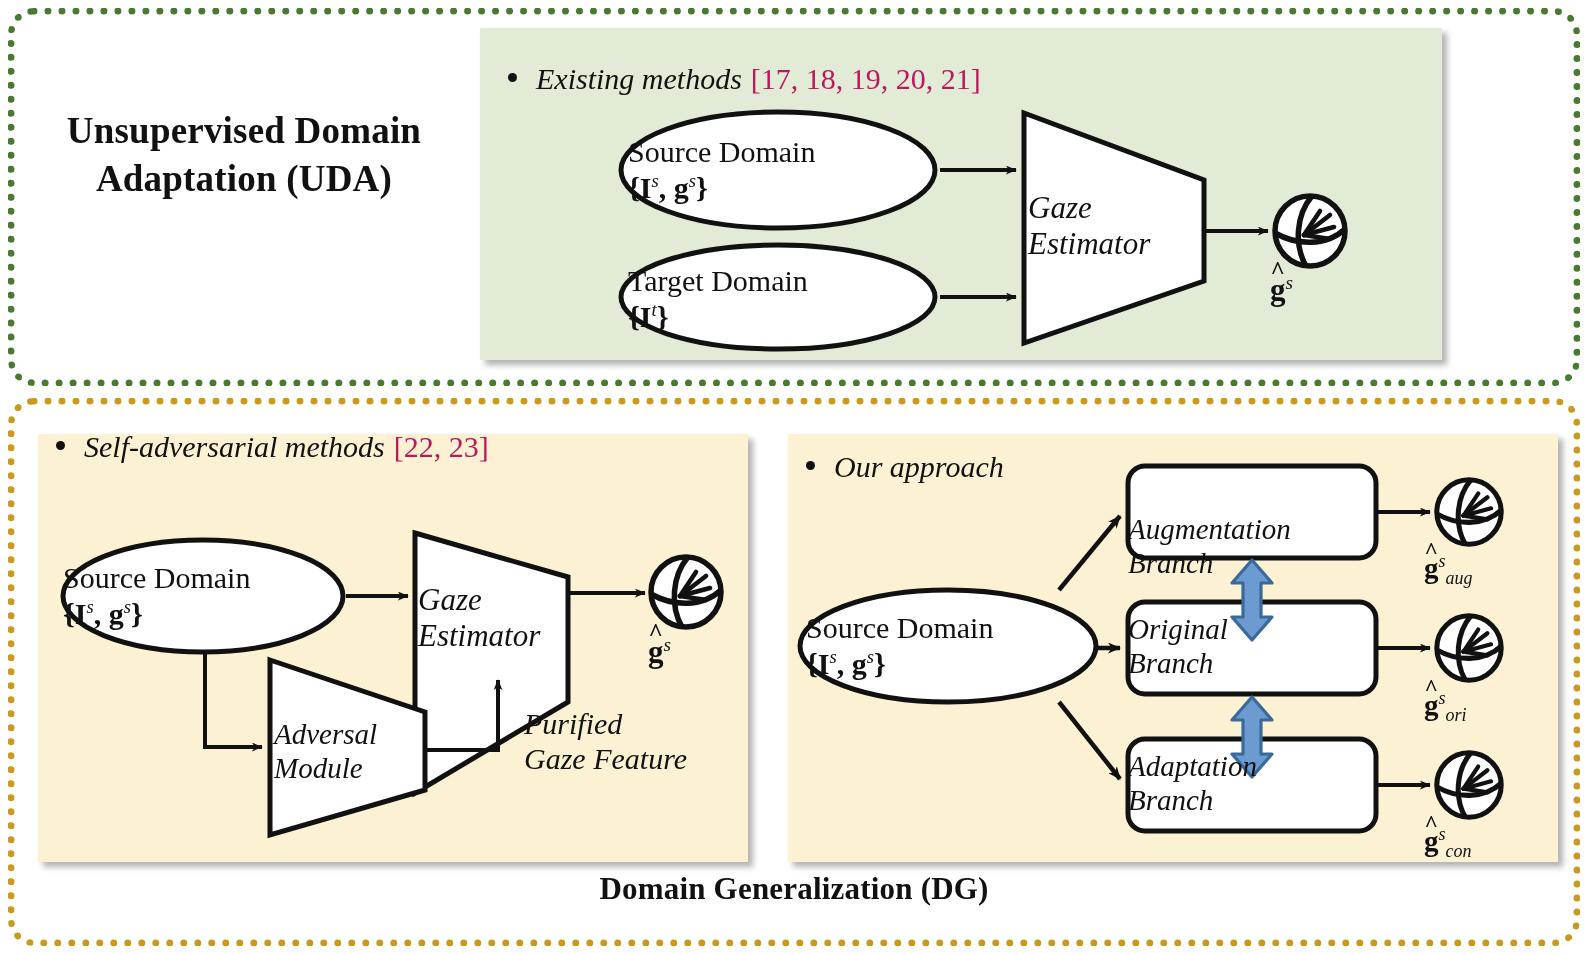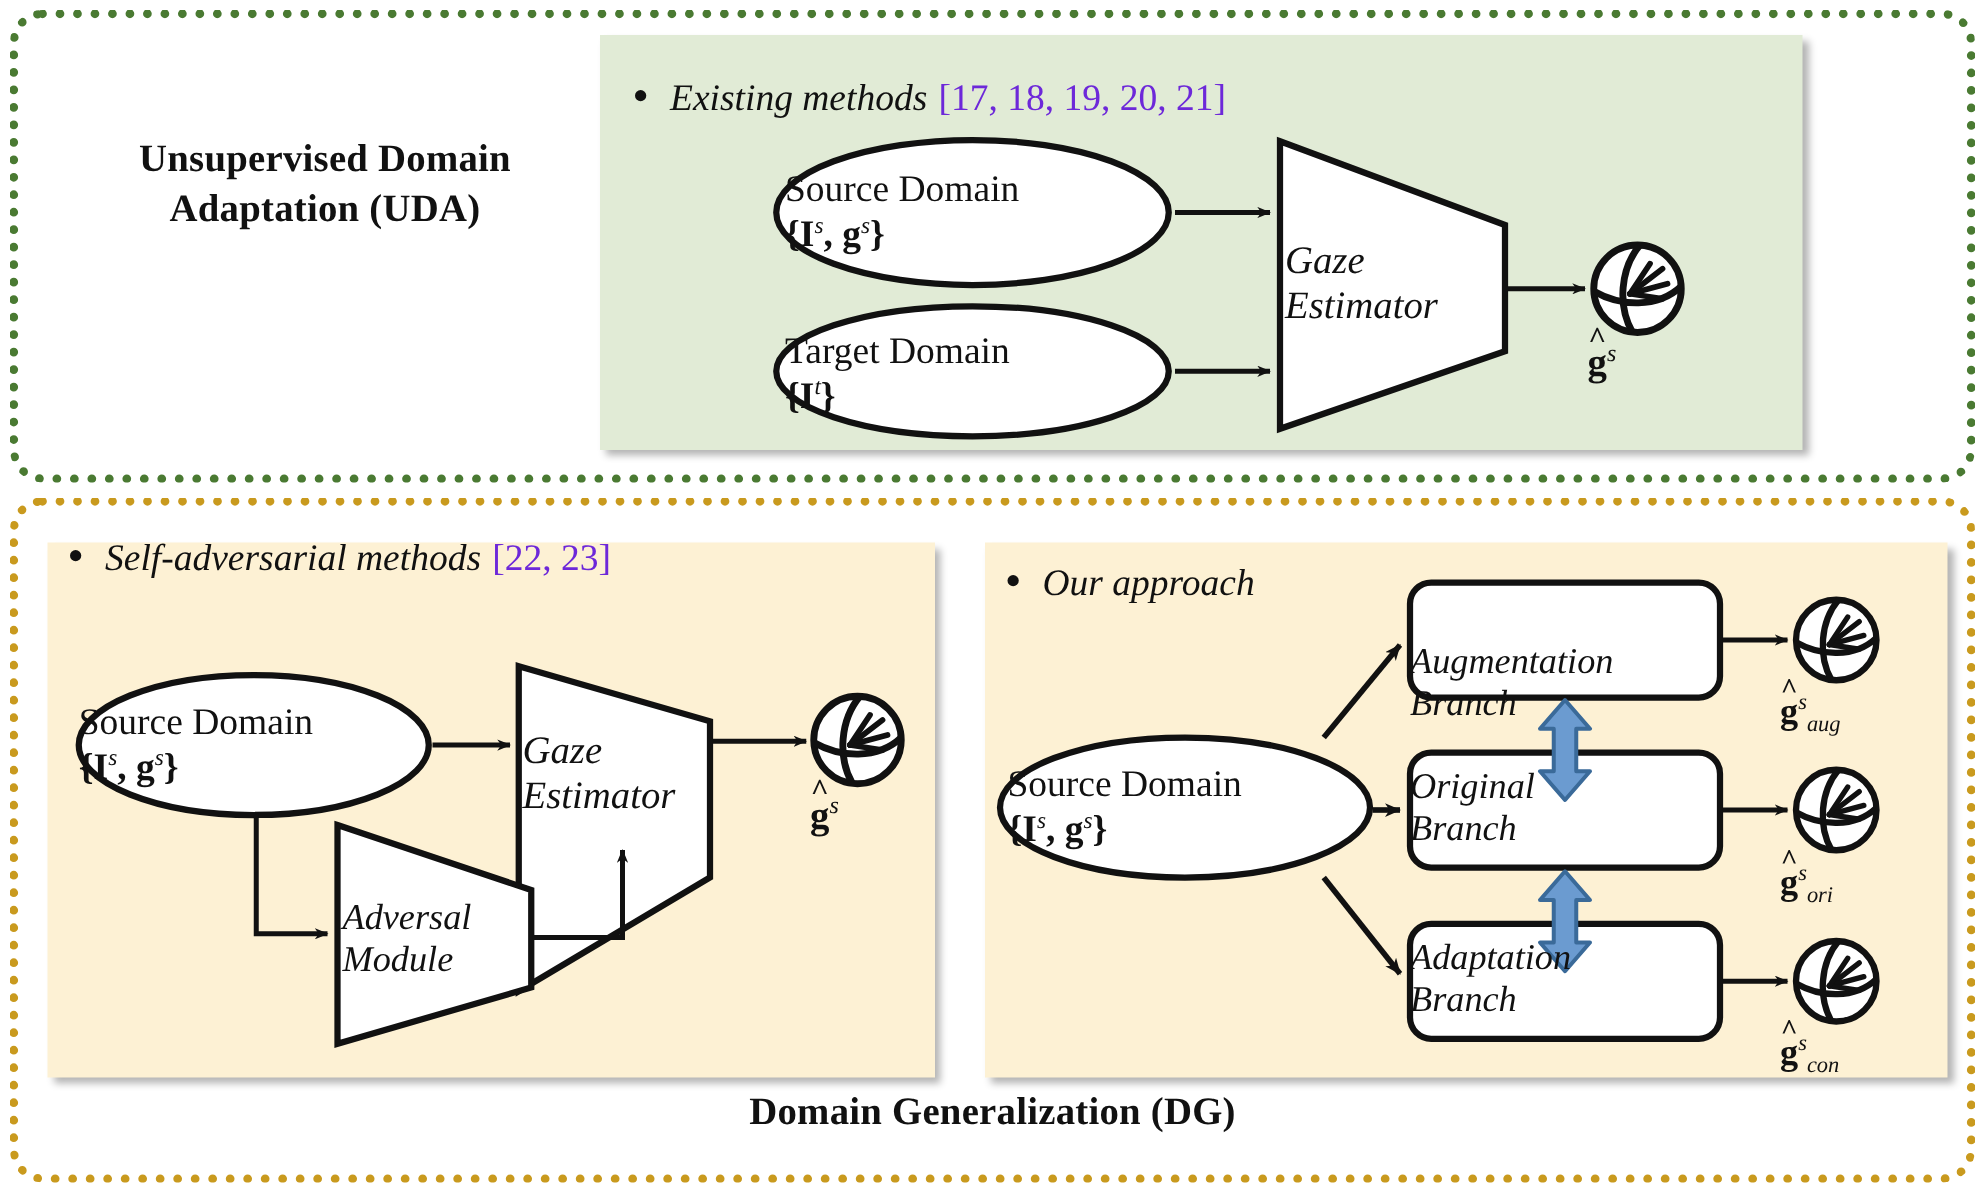--- a/index.html
+++ b/index.html
@@ -27,31 +27,31 @@
   }
   #uda-panel{left:480px;top:28px;width:962px;height:332px;background:#e1ebd6;}
   #sa-panel{left:38px;top:434px;width:710px;height:428px;background:#fdf1d4;}
   #our-panel{left:788px;top:434px;width:770px;height:428px;background:#fdf1d4;}
 
   
   .group-title{
     position:absolute;text-align:center;font-weight:bold;color:#111;
     line-height:1.30;letter-spacing:.2px;
   }
-  #uda-title{left:60px;top:107px;width:400px;font-size:31px;}
+  #uda-title{left:44px;top:107px;width:400px;font-size:37px;}
   #dg-title{left:394px;top:869px;width:800px;font-size:31px;}
 
   
   .bullet{position:absolute;display:flex;align-items:baseline;white-space:nowrap;}
   .bullet .dot{
     width:9px;height:9px;border-radius:50%;background:#111;
     display:inline-block;margin-right:19px;position:relative;top:-7px;flex:none;
   }
   .bullet .em{font-style:italic;font-size:30px;color:#111;}
-  .bullet .ref{font-style:normal;font-size:30px;color:#6d28d9;margin-left:9px;}
+  .bullet .ref{font-style:normal;font-size:30px;color:#be185d;margin-left:9px;}
   #b-existing{left:508px;top:62px;}
   #b-selfadv{left:56px;top:430px;}
   #b-our{left:806px;top:450px;}
 
   
   svg.layer{position:absolute;left:0;top:0;width:1588px;height:954px;overflow:visible;pointer-events:none;}
 
   
   .nodelabel{
     position:absolute;color:#111;line-height:1.16;
@@ -206,20 +206,24 @@
   <div class="nodelabel it" style="left:418px;top:582px;width:150px;font-size:31px;">
     <div>Gaze</div>
     <div>Estimator</div>
   </div>
 
   <div class="nodelabel it" style="left:274px;top:718px;width:132px;font-size:29px;">
     <div>Adversal</div>
     <div>Module</div>
   </div>
 
+  <div class="nodelabel it" style="left:524px;top:707px;width:230px;font-size:30px;text-align:left;">
+    <div>Purified</div>
+    <div>Gaze Feature</div>
+  </div>
 
   <div class="nodelabel" style="left:648px;top:634px;width:86px;font-size:31px;">
     <span class="ghat bf"><span class="hat">^</span>g</span><span class="sup">s</span>
   </div>
 
   <div class="nodelabel" style="left:806px;top:611px;width:284px;font-size:30px;">
     <div class="up">Source Domain</div>
     <div class="up">
       <span class="bf">{I</span><span class="sup">s</span><span class="bf">, g</span><span class="sup">s</span><span class="bf">}</span>
     </div>

